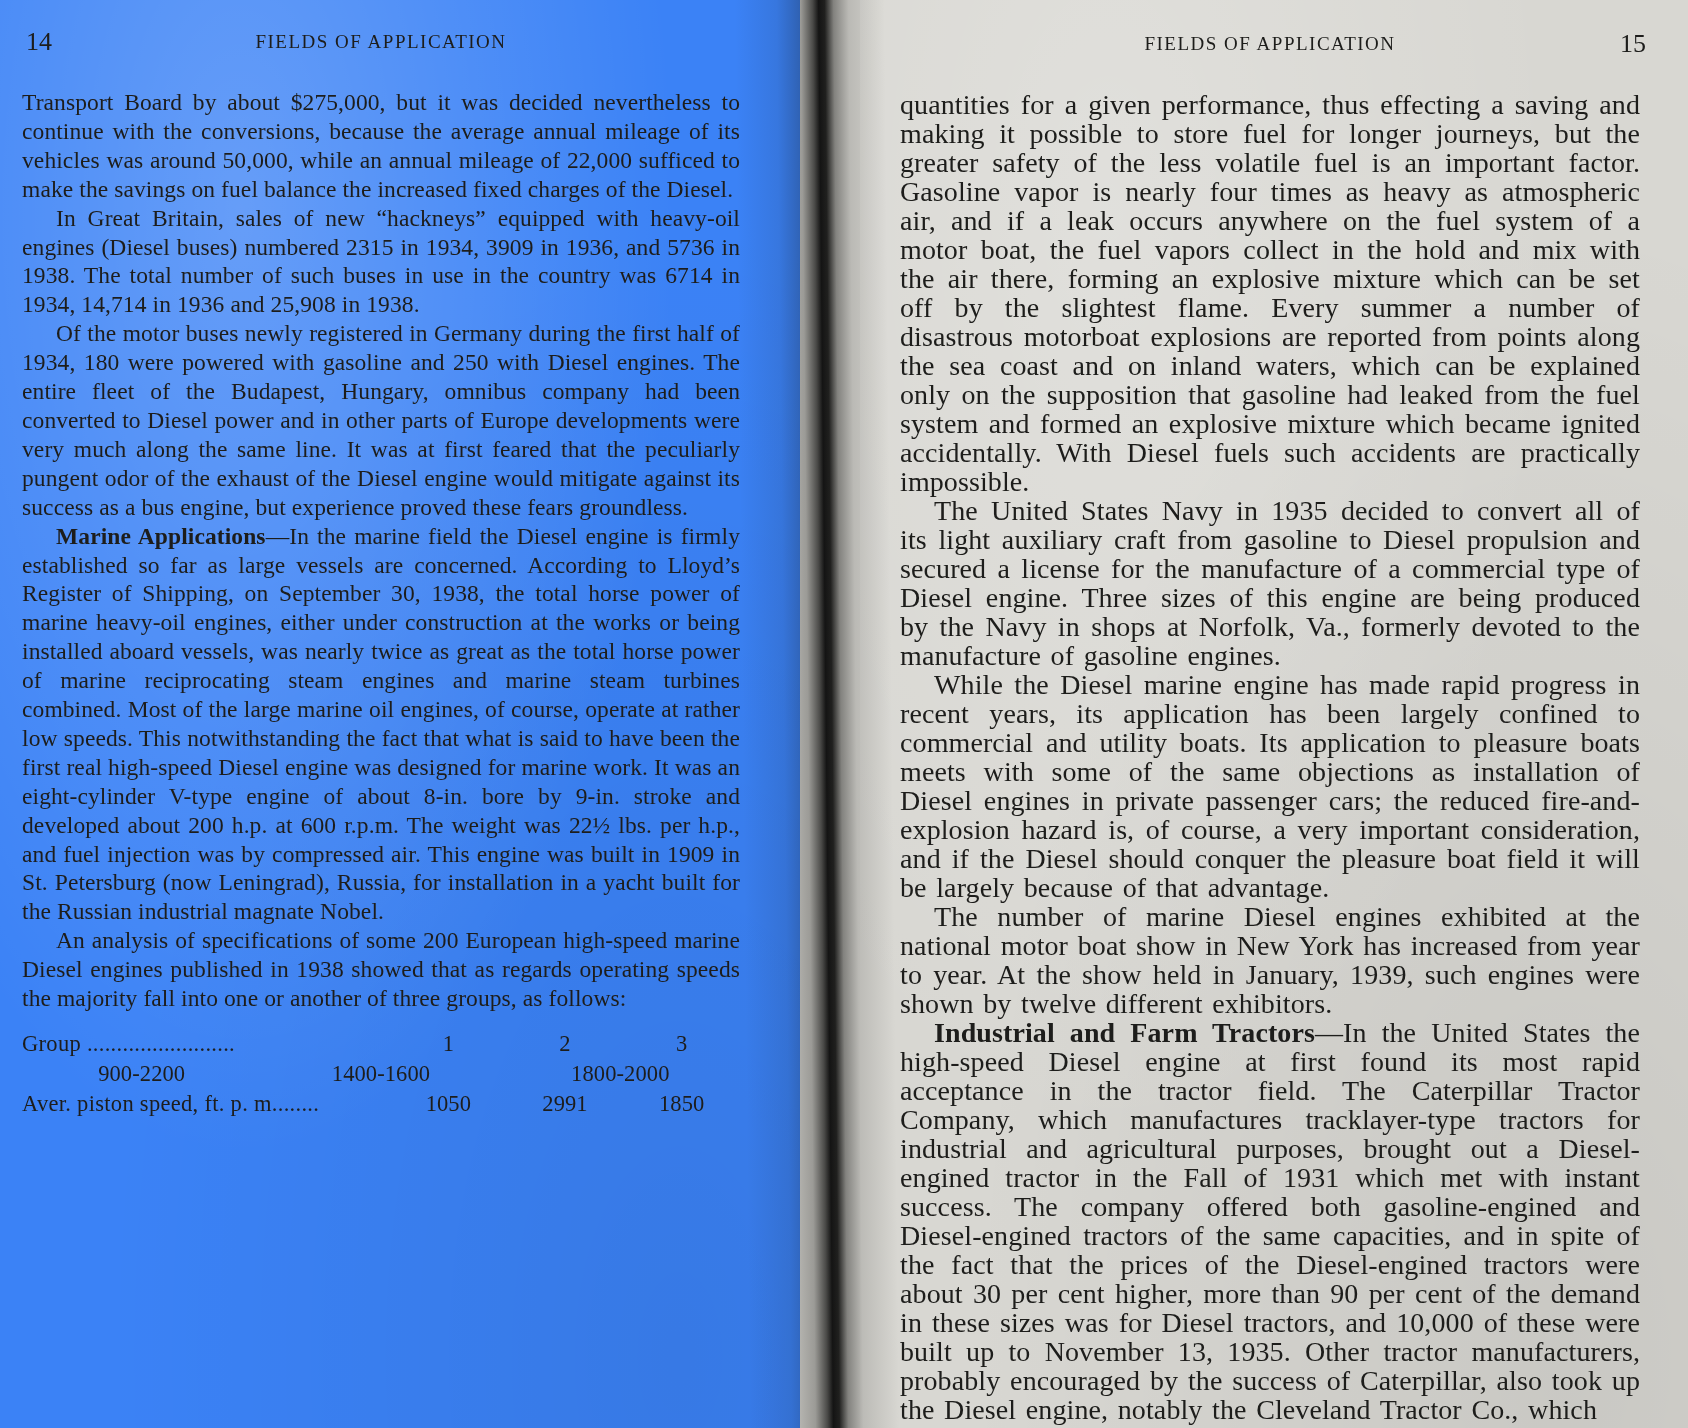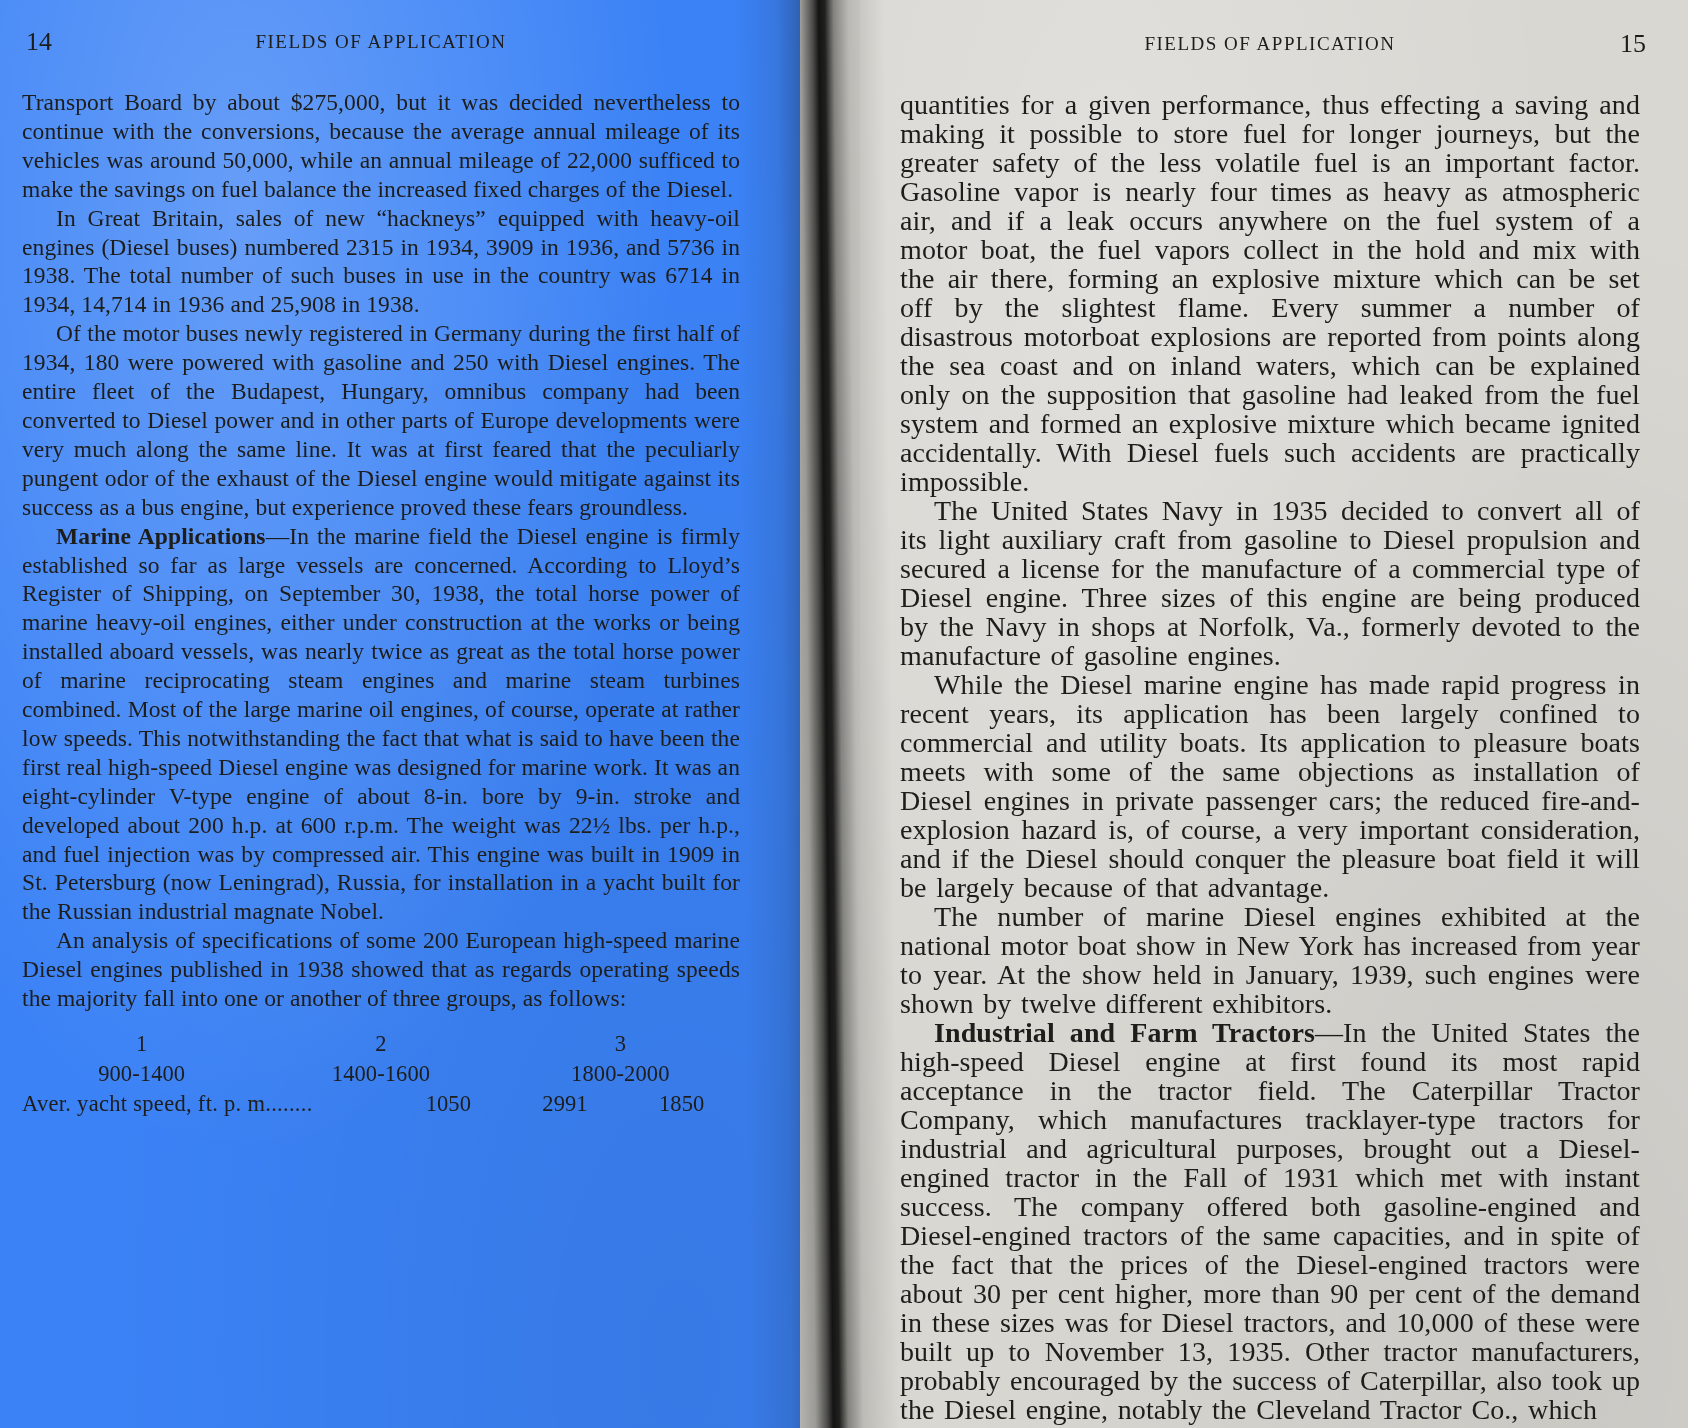--- a/index.html
+++ b/index.html
@@ -94,31 +94,32 @@
         <div class="running-title">FIELDS OF APPLICATION</div>
       </div>
       <div class="body-text" id="left-body">
           <p class="para">Transport Board by about $275,000, but it was decided nevertheless to continue with the conversions, because the average annual mileage of its vehicles was around 50,000, while an annual mileage of 22,000 sufficed to make the savings on fuel balance the increased fixed charges of the Diesel.</p>
           <p class="para indent">In Great Britain, sales of new “hackneys” equipped with heavy-oil engines (Diesel buses) numbered 2315 in 1934, 3909 in 1936, and 5736 in 1938.  The total number of such buses in use in the country was 6714 in 1934, 14,714 in 1936 and 25,908 in 1938.</p>
           <p class="para indent">Of the motor buses newly registered in Germany during the first half of 1934, 180 were powered with gasoline and 250 with Diesel engines.  The entire fleet of the Budapest, Hungary, omnibus company had been converted to Diesel power and in other parts of Europe developments were very much along the same line.  It was at first feared that the peculiarly pungent odor of the exhaust of the Diesel engine would mitigate against its success as a bus engine, but experience proved these fears groundless.</p>
           <p class="para indent"><strong>Marine Applications</strong>—In the marine field the Diesel engine is firmly established so far as large vessels are concerned. According to Lloyd’s Register of Shipping, on September 30, 1938, the total horse power of marine heavy-oil engines, either under construction at the works or being installed aboard vessels, was nearly twice as great as the total horse power of marine reciprocating steam engines and marine steam turbines combined.  Most of the large marine oil engines, of course, operate at rather low speeds.  This notwithstanding the fact that what is said to have been the first real high-speed Diesel engine was designed for marine work.  It was an eight-cylinder V-type engine of about 8-in. bore by 9-in. stroke and developed about 200 h.p. at 600 r.p.m.  The weight was 22½ lbs. per h.p., and fuel injection was by compressed air.  This engine was built in 1909 in St. Petersburg (now Leningrad), Russia, for installation in a yacht built for the Russian industrial magnate Nobel.</p>
           <p class="para indent">An analysis of specifications of some 200 European high-speed marine Diesel engines published in 1938 showed that as regards operating speeds the majority fall into one or another of three groups, as follows:</p>
           <div class="spec-table">
             <div class="spec-row">
+              <span class="spec-label">Group  .........................</span>
               <span class="spec-val">1</span>
               <span class="spec-val">2</span>
               <span class="spec-val">3</span>
             </div>
             <div class="spec-row">
-              <span class="spec-val">900-1400</span>
+              <span class="spec-val">900-2200</span>
               <span class="spec-val">1400-1600</span>
               <span class="spec-val">1800-2000</span>
             </div>
             <div class="spec-row">
-              <span class="spec-label">Aver. yacht speed, ft. p. m........</span>
+              <span class="spec-label">Aver. piston speed, ft. p. m........</span>
               <span class="spec-val">1050</span>
               <span class="spec-val">2991</span>
               <span class="spec-val">1850</span>
             </div>
           </div>
         </div>
     </div>
   </div>
 
   <div class="gutter"></div>

